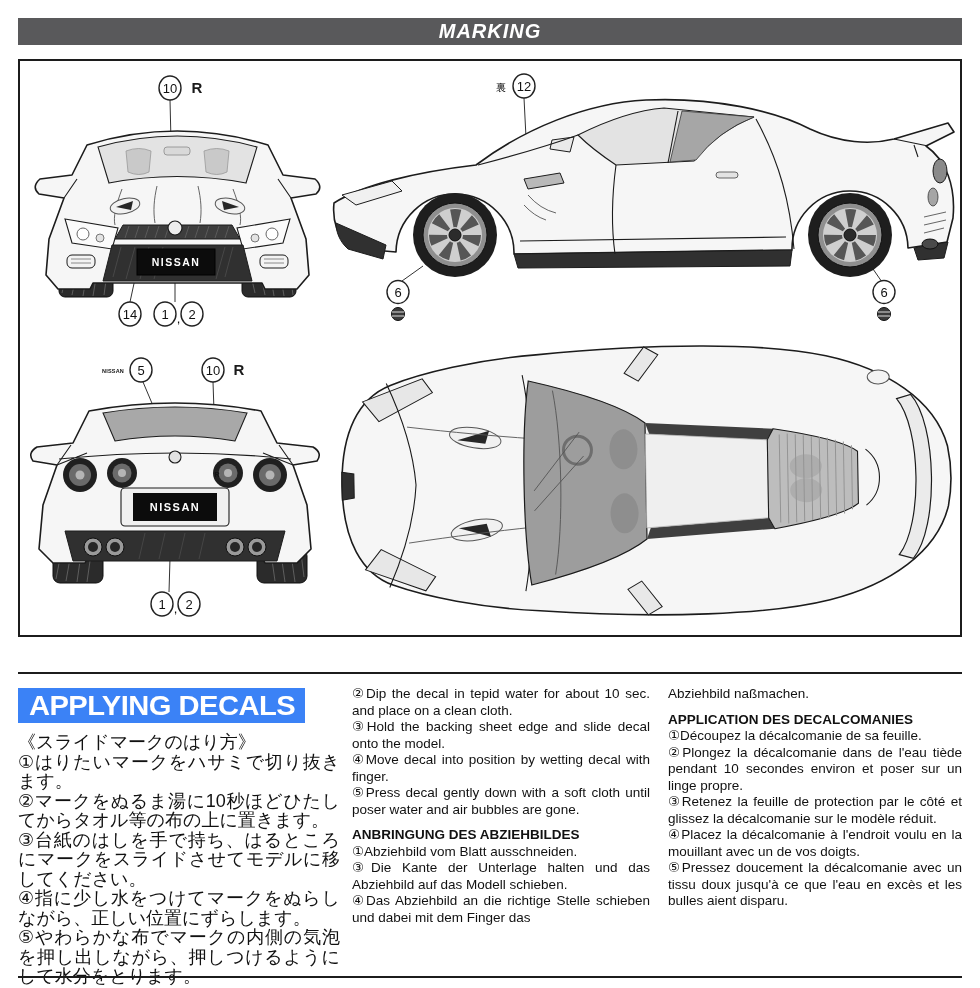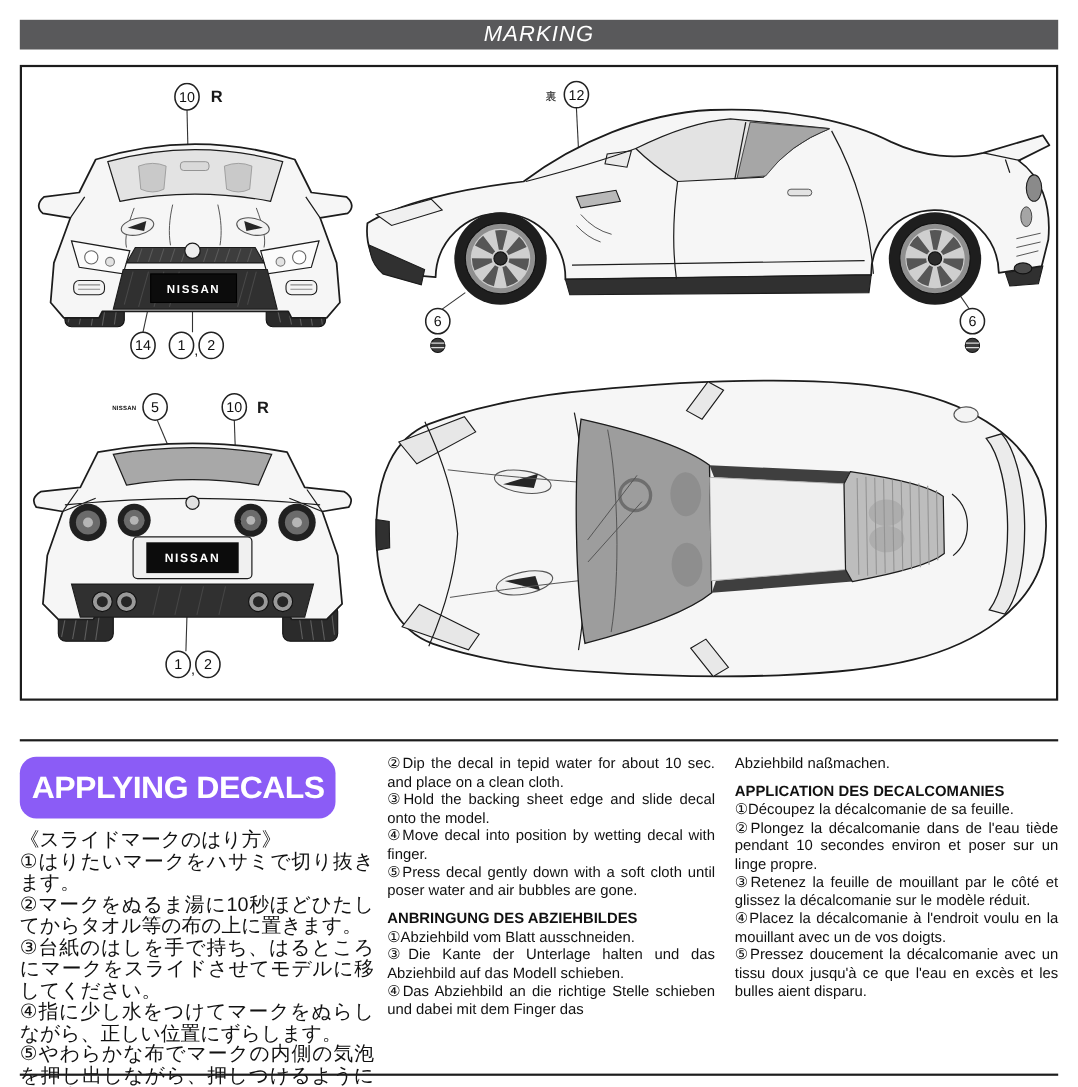--- a/index.html
+++ b/index.html
@@ -3,40 +3,40 @@
 <meta charset="utf-8">
 <style>
   html,body { margin:0; padding:0; background:#ffffff; }
   body { width:980px; height:988px; position:relative; overflow:hidden;
          font-family:"Liberation Sans","DejaVu Sans",sans-serif; color:#111; }
   .abs { position:absolute; }
 
   
   .bar-marking { left:18px; top:18px; width:944px; height:27px; background:#59595b;
     color:#fff; display:flex; align-items:center; justify-content:center;
-    font-weight:normal; font-style:italic; font-size:20px; letter-spacing:1px; }
+    font-weight:bold; font-style:italic; font-size:20px; letter-spacing:1px; }
 
   
   .diagram-box { left:18px; top:59px; width:940px; height:574px;
     border:2px solid #1c1c1c; background:#fff; }
   .view { position:absolute; }
 
   .rule { left:18px; width:944px; height:2px; background:#1c1c1c; }
   .rule-top { top:672px; }
   .rule-bottom { top:976px; }
 
   
   .col { top:686px; }
   .col1 { left:18px;  width:322px; }
   .col2 { left:352px; width:298px; }
   .col3 { left:668px; width:294px; }
 
-  .applying-box { width:287px; height:56px; background:#8b5cf6; color:#fff;
+  .applying-box { width:287px; height:35px; background:#3b82f6; color:#fff;
     display:flex; align-items:center; justify-content:center;
-    font-size:28px; font-weight:bold; letter-spacing:-0.5px; margin:2px 0 10px 0;border-radius:15px; }
+    font-size:28px; font-weight:bold; letter-spacing:-0.5px; margin:2px 0 10px 0; }
   .applying-box span{ transform:scaleX(1.04); display:inline-block; }
 
   p { margin:0; }
   .jp { font-size:18px; line-height:19.5px; text-align:justify; }
   .tx { font-size:13.5px; line-height:16.5px; text-align:justify; }
   .hd { font-size:13.5px; line-height:16.5px; font-weight:bold; margin-top:9px; }
   .col1 .hd { margin-top:11px;font-style:italic; }
 
   
   svg { display:block; }
@@ -322,18 +322,18 @@
   <p class="tx">①Abziehbild vom Blatt ausschneiden.</p>
   <p class="tx">③Die Kante der Unterlage halten und das Abziehbild auf das Modell schieben.</p>
   <p class="tx">④Das Abziehbild an die richtige Stelle schieben und dabei mit dem Finger das</p>
 </div>
 
 <div class="abs col col3">
   <p class="tx">Abziehbild naßmachen.</p>
   <p class="hd">APPLICATION DES DECALCOMANIES</p>
   <p class="tx">①Découpez la décalcomanie de sa feuille.</p>
   <p class="tx">②Plongez la décalcomanie dans de l'eau tiède pendant 10 secondes environ et poser sur un linge propre.</p>
-  <p class="tx">③Retenez la feuille de mouillant par le côté et glissez la décalcomanie sur le modèle réduit.</p>
+  <p class="tx">③Retenez la feuille de protection par le côté et glissez la décalcomanie sur le modèle réduit.</p>
   <p class="tx">④Placez la décalcomanie à l'endroit voulu en la mouillant avec un de vos doigts.</p>
   <p class="tx">⑤Pressez doucement la décalcomanie avec un tissu doux jusqu'à ce que l'eau en excès et les bulles aient disparu.</p>
 </div>
 
 <div class="abs rule rule-bottom"></div>
 
 </body></html>

